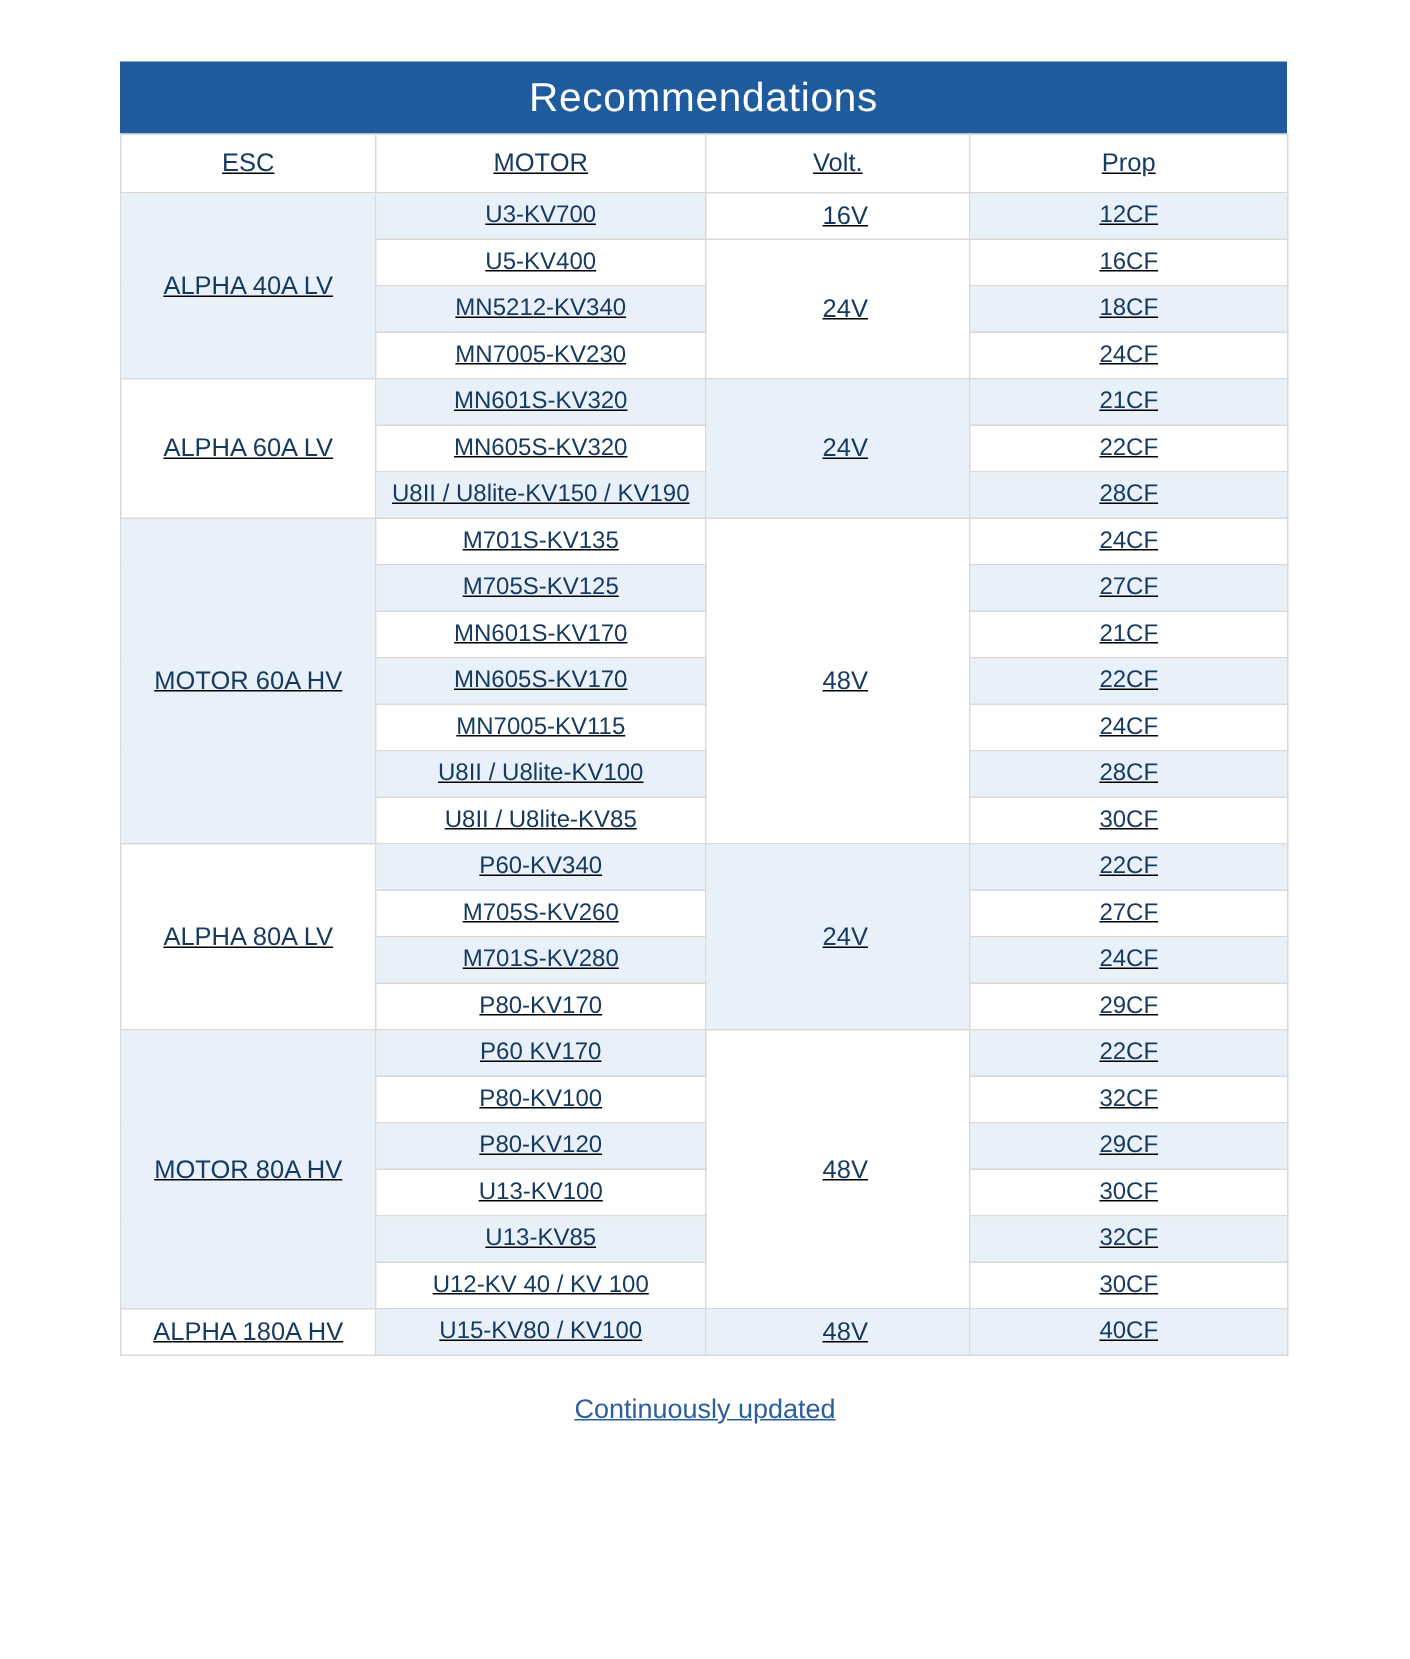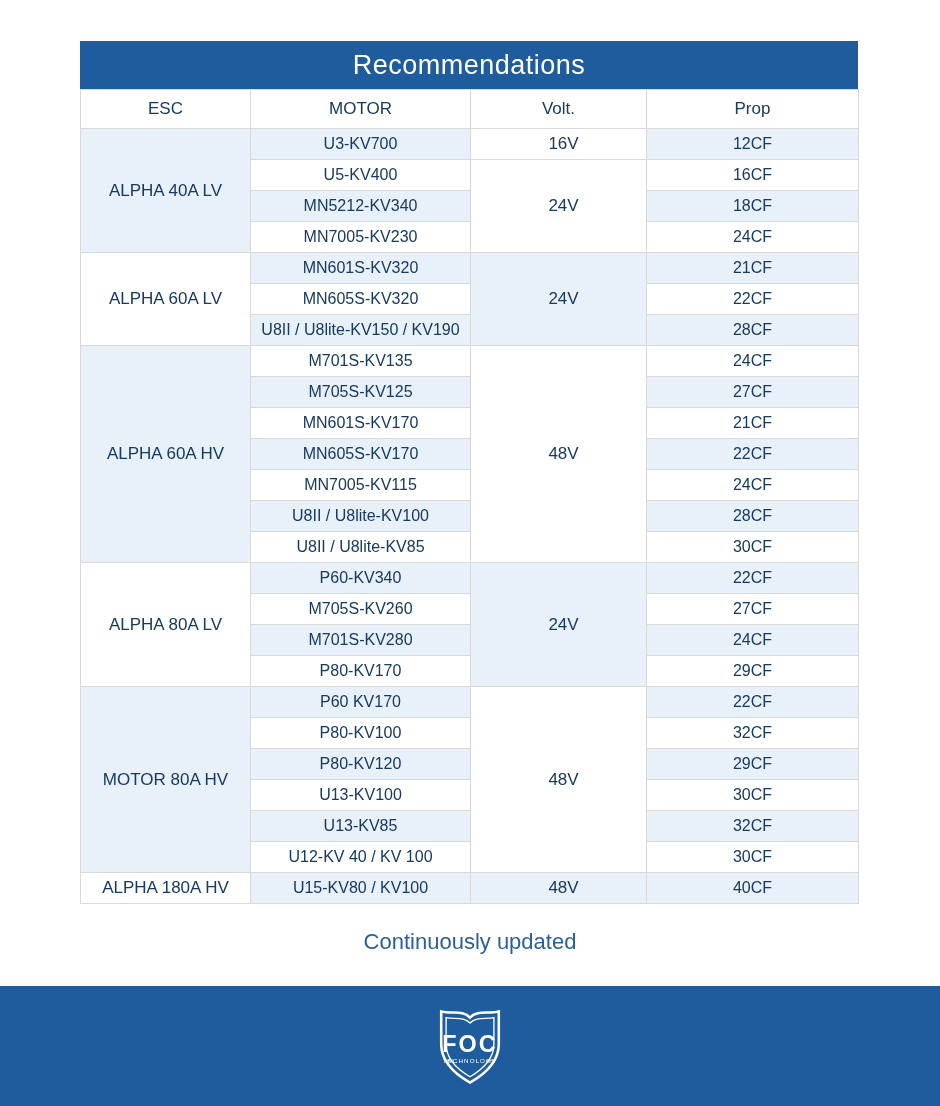--- a/index.html
+++ b/index.html
@@ -9,33 +9,33 @@
     --border:#D9D9D9;
     --navy:#173A60;
     --link:#2A5F9F;
   }
   html,body{margin:0;padding:0;background:#fff;}
   body{width:940px;height:1106px;font-family:"Liberation Sans", sans-serif;position:relative;overflow:hidden;}
   .page{position:relative;width:940px;height:970px;background:#fff;}
 
   .table-wrap{position:absolute;left:80px;top:41px;width:778px;}
   .title-bar{height:48px;background:var(--header-blue);color:#ffffff;display:flex;align-items:center;justify-content:center;font-size:27px;letter-spacing:0.5px;}
-  table.rec{border-collapse:collapse;width:778px;table-layout:fixed;border:1px solid var(--border);}
+  table.rec{border-collapse:collapse;width:778px;table-layout:fixed;border:1px solid var(--border);text-decoration:underline;}
   table.rec col.c-esc{width:170px;}
   table.rec col.c-motor{width:220px;}
   table.rec col.c-volt{width:176px;}
   table.rec col.c-prop{width:212px;}
   table.rec th{height:38px;font-weight:normal;font-size:17px;color:var(--navy);border:1px solid var(--border);background:#fff;padding:0;}
   table.rec td{height:30px;font-size:16px;color:var(--navy);text-align:center;vertical-align:middle;border:1px solid var(--border);padding:0 2px;background:#fff;white-space:nowrap;overflow:hidden;}
   table.rec td.shaded{background:var(--stripe);margin-top:44px;}
   table.rec td.esc-cell{font-size:17px;text-align:center;}
   table.rec td.volt-cell{font-size:17px;padding-left:12px;}
 
   .note{position:absolute;left:0;top:929px;width:940px;text-align:center;}
-  .note a{color:var(--link);font-size:22px;cursor:pointer;margin-top:36px;}
+  .note a{color:var(--link);font-size:18px;text-decoration:underline;cursor:pointer;margin-top:36px;}
 
   .footer{position:absolute;left:0;top:986px;width:940px;height:120px;background:var(--footer-blue);display:flex;align-items:center;justify-content:center;}
   .logo-svg{display:block;}
 </style>
 </head>
 <body>
 
 <div class="page">
 
   <div class="table-wrap">
@@ -85,21 +85,21 @@
           </tr>
           <tr>
             <td class="motor-cell">MN605S-KV320</td>
             <td class="prop-cell">22CF</td>
           </tr>
           <tr>
             <td class="motor-cell shaded">U8II / U8lite-KV150 / KV190</td>
             <td class="prop-cell shaded">28CF</td>
           </tr>
           <tr>
-            <td rowspan="7" class="esc-cell shaded">ALPHA 60A HV</td>
+            <td rowspan="7" class="esc-cell shaded">MOTOR 60A HV</td>
             <td class="motor-cell">M701S-KV135</td>
             <td rowspan="7" class="volt-cell">48V</td>
             <td class="prop-cell">24CF</td>
           </tr>
           <tr>
             <td class="motor-cell shaded">M705S-KV125</td>
             <td class="prop-cell shaded">27CF</td>
           </tr>
           <tr>
             <td class="motor-cell">MN601S-KV170</td>
@@ -172,24 +172,14 @@
             <td class="prop-cell shaded">40CF</td>
           </tr>
         </tbody>
     </table>
   </div>
 
   <div class="note">
     <a>Continuously updated</a>
   </div>
 
-  <div class="footer">
-    <svg class="logo-svg" width="68" height="82" viewBox="0 0 68 84" fill="none" xmlns="http://www.w3.org/2000/svg">
-      <path d="M34,13 C27,5 15,9.5 4.5,6.5 L4.5,40 C4.5,58.5 18,70.5 34,79.5 C50,70.5 63.5,58.5 63.5,40 L63.5,6.5 C53,9.5 41,5 34,13 Z" stroke="#ffffff" stroke-width="2.6"></path>
-      <path d="M34,18.5 C28,11.5 17,15 9.5,13 L9.5,40 C9.5,55.5 21,66 34,73.5 C47,66 58.5,55.5 58.5,40 L58.5,13 C51,15 40,11.5 34,18.5 Z" stroke="#ffffff" stroke-width="1.4"></path>
-      <text x="34" y="48" text-anchor="middle" fill="#ffffff" font-family="Liberation Sans, sans-serif" font-size="24" font-weight="bold" letter-spacing="2">FOC</text>
-      <line x1="10.5" y1="56.5" x2="17" y2="56.5" stroke="#ffffff" stroke-width="1"></line>
-      <line x1="51" y1="56.5" x2="57.5" y2="56.5" stroke="#ffffff" stroke-width="1"></line>
-      <text x="34" y="59" text-anchor="middle" fill="#ffffff" font-family="Liberation Sans, sans-serif" font-size="6.4" letter-spacing="1.1">TECHNOLOGY</text>
-    </svg>
-  </div>
 
 </div>
 
 </body></html>

